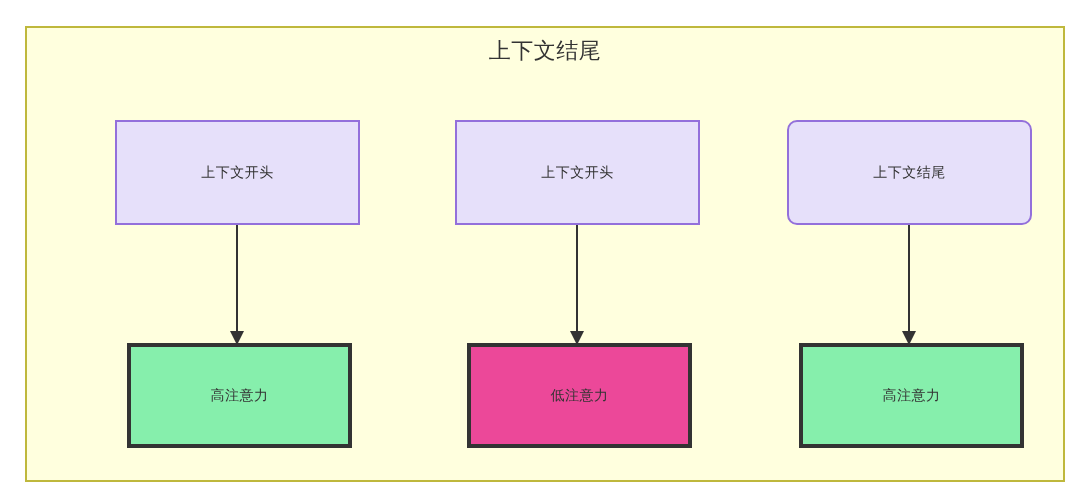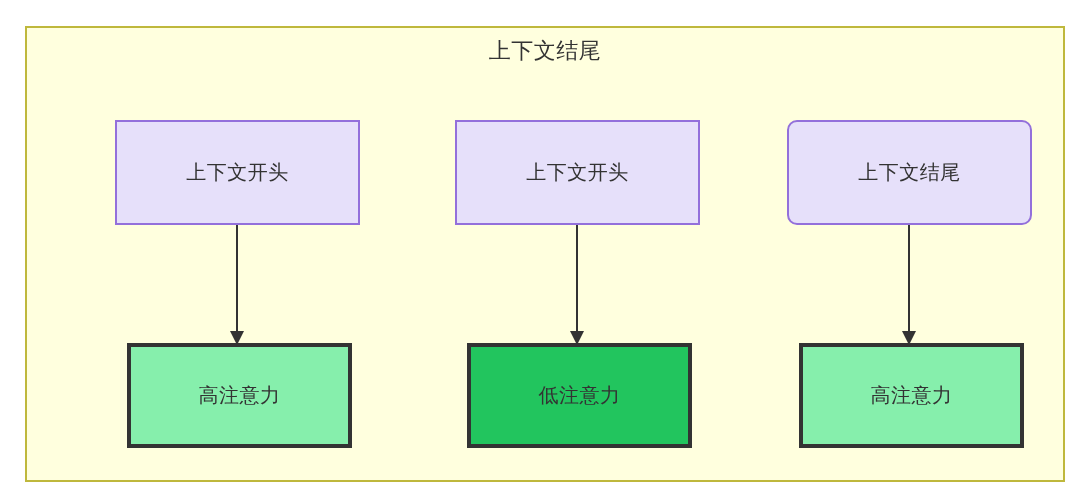--- a/index.html
+++ b/index.html
@@ -45,21 +45,21 @@
     letter-spacing: 0.5px;
   }
 
   
   .node {
     position: absolute;
     box-sizing: border-box;
     display: flex;
     align-items: center;
     justify-content: center;
-    font-size: 20px;
+    font-size: 14px;
     color: #333333;
     letter-spacing: 0.5px;
     white-space: nowrap;
   }
 
   
   .node-context {
     background: #e6e0fa;
     border: 2px solid #9370db;
     width: 245px;
@@ -68,21 +68,21 @@
   }
 
   
   .node-attn {
     border: 4px solid #333333;
     width: 225px;
     height: 105px;
     top: 315px;
   }
   .node-attn.high { background: #86efac; }
-  .node-attn.low  { background: #22c55e; }
+  .node-attn.low  { background: #ec4899; }
 
   
   .col-1 .node-context { left: 88px; }
   .col-2 .node-context { left: 428px; }
   .col-3 .node-context { left: 760px; border-radius: 10px; }
 
   .col-1 .node-attn { left: 100px; }
   .col-2 .node-attn { left: 440px; }
   .col-3 .node-attn { left: 772px; }
 

